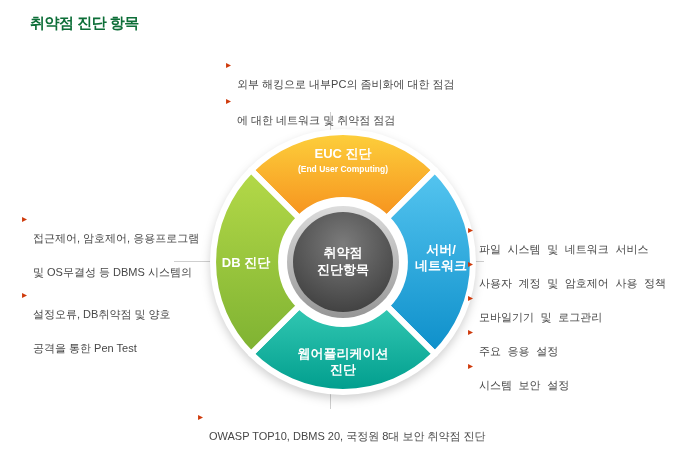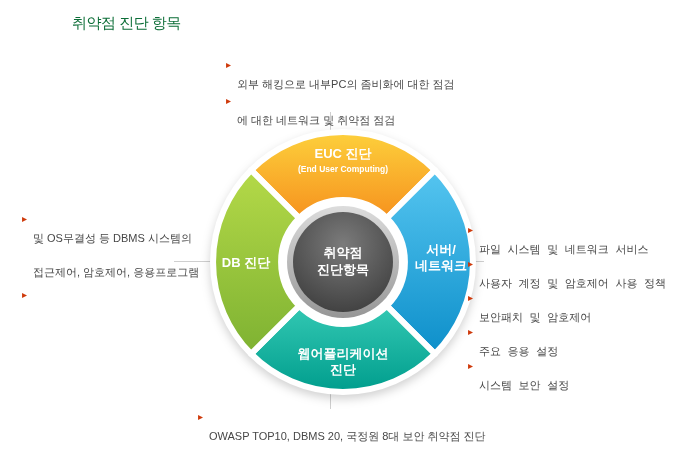--- a/index.html
+++ b/index.html
@@ -2,21 +2,21 @@
 <html><head>
 <meta charset="utf-8">
 <style>
   html,body { margin:0; padding:0; }
   body {
     width:680px; height:450px; background:#ffffff; position:relative; overflow:hidden;
     font-family:"Liberation Sans","DejaVu Sans",sans-serif;
   }
   .page-title {
     position:absolute; left:30px; top:14px;
-    font-size:15px; font-weight:normal; color:#0d6e38; letter-spacing:-0.5px;margin-left:42px;
+    font-size:15px; font-weight:bold; color:#0d6e38; letter-spacing:-0.5px;
   }
   .axis-line { position:absolute; background:#cfcfcf; z-index:0; }
   .axis-h { left:174px; top:261px; width:310px; height:1px; }
   .axis-v { left:330px; top:112px; width:1px; height:297px; }
   .donut-wrap { position:absolute; left:208px; top:127px; width:270px; height:270px; z-index:1; }
   .donut { filter:drop-shadow(0 4px 5px rgba(0,0,0,0.18)); }
   .wlabel { fill:#ffffff; font-weight:bold; font-size:13px; text-anchor:middle;
             font-family:"Liberation Sans","DejaVu Sans",sans-serif; }
   .wsub   { fill:#ffffff; font-weight:bold; font-size:8.5px; text-anchor:middle;
             font-family:"Liberation Sans","DejaVu Sans",sans-serif; }
@@ -106,46 +106,50 @@
     <div class="lines">
       <div>에 대한 네트워크 및 취약점 점검</div>
     </div>
   </div>
 </div>
 
 <div class="annotation annotation-left">
   <div class="bullet-item">
     <span class="arrow">▸</span>
     <div class="lines">
+      <div>접근제어, 암호제어, 응용프로그램</div>
       <div>및 OS무결성 등 DBMS 시스템의</div>
-      <div>접근제어, 암호제어, 응용프로그램</div>
     </div>
   </div>
   <div class="bullet-item">
     <span class="arrow">▸</span>
+    <div class="lines">
+      <div>설정오류, DB취약점 및 양호</div>
+      <div>공격을 통한 Pen Test</div>
+    </div>
   </div>
 </div>
 
 <div class="annotation annotation-right">
   <div class="bullet-item">
     <span class="arrow">▸</span>
     <div class="lines">
         <div>파일 시스템 및 네트워크 서비스</div>
       </div>
   </div>
   <div class="bullet-item">
     <span class="arrow">▸</span>
     <div class="lines">
         <div>사용자 계정 및 암호제어 사용 정책</div>
       </div>
   </div>
   <div class="bullet-item">
     <span class="arrow">▸</span>
     <div class="lines">
-        <div>보안패치 및 암호제어</div>
+        <div>모바일기기 및 로그관리</div>
       </div>
   </div>
   <div class="bullet-item">
     <span class="arrow">▸</span>
     <div class="lines">
         <div>주요 응용 설정</div>
       </div>
   </div>
   <div class="bullet-item">
     <span class="arrow">▸</span>

